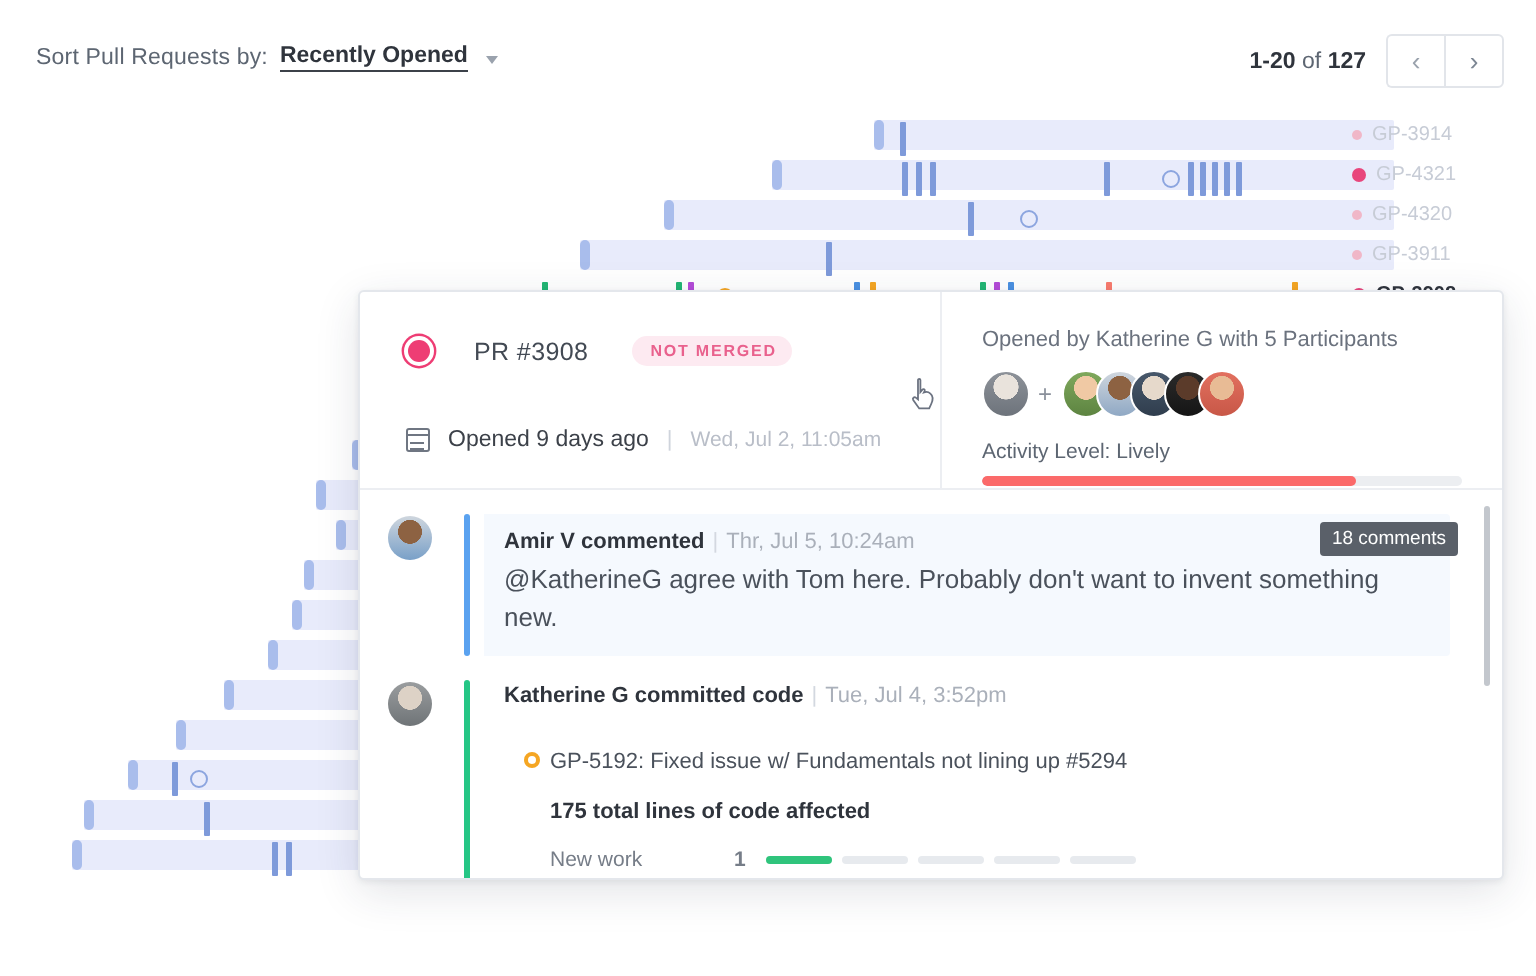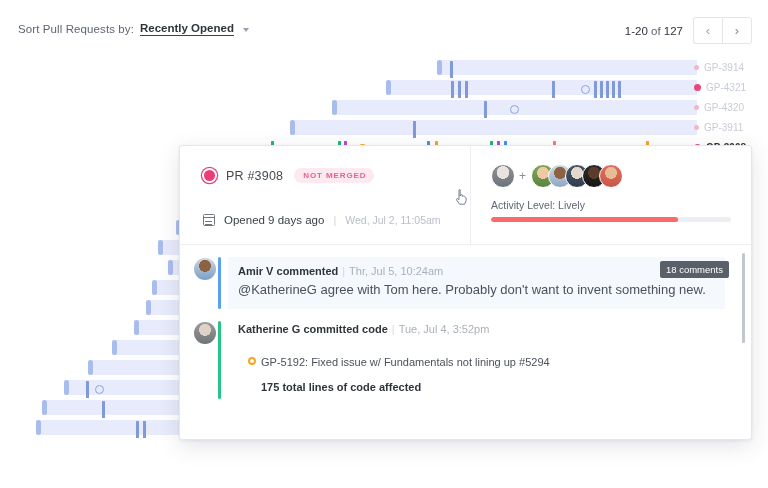--- a/index.html
+++ b/index.html
@@ -30,21 +30,21 @@
   .caret{
     width:0;height:0;border-left:3.6px solid transparent;border-right:3.6px solid transparent;
     border-top:4.4px solid #9aa2ad;margin-left:3px;margin-top:2px;
   }
 
   .pager{
     position:absolute;right:16px;top:17px;
     display:flex;align-items:center;gap:10px;
   }
   .pager-text{font-size:11.5px;color:#5d6672;white-space:nowrap;}
-  .pager-text b{color:#2f343c;font-weight:normal;text-align:center;}
+  .pager-text b{color:#2f343c;font-weight:bold;text-align:center;}
   .pager-btns{display:flex;}
   .pg-btn{
     width:28px;height:25px;border:1px solid #e2e5ea;background:#fff;
     display:flex;align-items:center;justify-content:center;
     color:#9aa2ad;font-size:13px;
   }
   .pg-btn:first-child{border-radius:3px 0 0 3px;border-right:none;}
   .pg-btn:last-child{border-radius:0 3px 3px 0;color:#7d8794;}
 
   
@@ -60,21 +60,21 @@
     background:#a9bdec;border-radius:2.5px;
   }
   .gtick{position:absolute;top:1px;width:2.6px;height:17px;background:#7e9ada;border-radius:.5px;}
   .gring{
     position:absolute;top:5px;width:7px;height:7px;border-radius:50%;
     border:1.3px solid #8ca5df;background:transparent;
   }
   .gdot{position:absolute;top:4px;width:9px;height:9px;border-radius:50%;}
 
   .glabel{
-    position:absolute;right:8px;top:0;height:18px;
+    position:absolute;right:26px;top:0;height:18px;
     display:flex;align-items:center;gap:5px;
     font-size:10px;color:#c7ccd6;white-space:nowrap;
   }
   .glabel.active{color:#2f343c;font-weight:bold;}
   .gl-dot{width:5px;height:5px;border-radius:50%;background:#f0b7c8;}
   .glabel.active .gl-dot{width:7px;height:7px;background:#e8467c;}
   .glabel.big .gl-dot{width:7px;height:7px;background:#e8467c;}
 
   .cursor-ico{position:absolute;left:455px;top:135px;width:14px;height:16px;z-index:6;}
 
@@ -83,21 +83,21 @@
     position:absolute;left:179px;top:145px;width:571px;height:293px;
     background:#fff;border:1px solid #e4e7ec;border-radius:3px;
     box-shadow:0 6px 22px rgba(40,50,70,.13), 0 1px 3px rgba(40,50,70,.08);
     overflow:hidden;z-index:5;
   }
   .card-head{position:relative;height:98px;border-bottom:1px solid #eceef2;}
   .card-head-left{position:absolute;left:0;top:0;width:290px;height:98px;padding:22px 0 0 22px;box-sizing:border-box;}
   .card-head-div{position:absolute;left:290px;top:0;width:1px;height:98px;background:#eceef2;}
   .card-head-right{position:absolute;left:291px;top:0;right:0;height:98px;padding:18px 20px 0 20px;box-sizing:border-box;}
 
-  .pr-line{display:flex;align-items:center;gap:11px;margin-bottom:11px;}
+  .pr-line{display:flex;align-items:center;gap:22px;margin-bottom:11px;}
   .pr-ico{
     width:11px;height:11px;border-radius:50%;
     background:#ee3d74;box-shadow:0 0 0 2px #fff, 0 0 0 3.2px #ee3d74;
     margin-left:2px;
   }
   .pr-title{font-size:12.5px;color:#434a54;letter-spacing:.2px;}
   .badge-nm{
     font-size:8px;letter-spacing:.9px;color:#e9618d;background:#fdeaf1;
     border-radius:9px;padding:3px 8px 3px 9px;font-weight:bold;
   }
@@ -119,21 +119,21 @@
     background:#c9cdd4;position:relative;overflow:hidden;flex:0 0 auto;
   }
   .av.stack{margin-left:-7px;}
   .plus{font-size:12px;color:#8a909b;margin:0 5px 0 4px;}
   .act-label{font-size:10.5px;color:#5d6672;margin-bottom:6px;}
   .act-track{height:5px;background:#eceef1;border-radius:3px;position:relative;overflow:hidden;}
   .act-fill{position:absolute;left:0;top:0;height:5px;background:#fb6a6a;border-radius:3px;}
 
   
   .feed{position:relative;height:194px;overflow:hidden;padding:12px 0 0 0;}
-  .fitem{position:relative;padding:0 26px 0 14px;margin-bottom:12px;display:flex;gap:2px;}
+  .fitem{position:relative;padding:0 26px 0 14px;margin-bottom:12px;display:flex;gap:16px;}
   .fav{
     width:22px;height:22px;border-radius:50%;background:#b9bec7;flex:0 0 auto;margin-top:1px;overflow:hidden;position:relative;
   }
   .fbody{flex:1 1 auto;position:relative;padding-left:10px;}
   .frail{position:absolute;left:0;top:0;bottom:0;width:3px;border-radius:2px;}
   .frail.blue{background:#5aa2f0;}
   .frail.green{background:#25c685;}
   .fbox{background:#f5f9fe;padding:8px 10px 9px 10px;border-radius:0 2px 2px 0;}
   .fbox.plain{background:transparent;padding:2px 0 0 10px;}
   .fhead{font-size:11px;margin-bottom:4px;}
@@ -354,20 +354,21 @@
           <span class="cal-ico"></span>
           <span class="open-strong">Opened 9 days ago</span>
           <span class="open-sep">|</span>
           <span class="open-date">Wed, Jul 2, 11:05am</span>
         </div>
       </div>
 
       <div class="card-head-div"></div>
 
       <div class="card-head-right">
+        <div class="opened-by">Opened by Katherine G with 5 Participants</div>
         <div class="avatars">
           <span class="av" style="background:radial-gradient(circle at 50% 34%, #e9e3dc 0 34%, transparent 35%), linear-gradient(#8d9299,#6d737b);"></span>
           <span class="plus">+</span>
           <span class="av" style="background:radial-gradient(circle at 50% 36%, #f0c9a4 0 33%, transparent 34%), linear-gradient(#7fa85c,#5d8441);"></span>
           <span class="av stack" style="background:radial-gradient(circle at 50% 36%, #8d6242 0 33%, transparent 34%), linear-gradient(#cfd6de,#8fa8c4);"></span>
           <span class="av stack" style="background:radial-gradient(circle at 50% 36%, #e6d9cb 0 33%, transparent 34%), linear-gradient(#48586b,#2f3d4d);"></span>
           <span class="av stack" style="background:radial-gradient(circle at 50% 36%, #5b3b2a 0 33%, transparent 34%), linear-gradient(#2b2b2b,#151515);"></span>
           <span class="av stack" style="background:radial-gradient(circle at 50% 36%, #e8bb95 0 33%, transparent 34%), linear-gradient(#e2705f,#c85747);"></span>
         </div>
         <div class="act-label">Activity Level: Lively</div>
@@ -399,20 +400,37 @@
           <span class="frail green"></span>
           <div class="fbox plain">
             <div class="fhead">
               <b>Katherine G committed code</b><span class="sep">|</span><span class="tm">Tue, Jul 4, 3:52pm</span>
             </div>
             <div style="position:relative;margin-top:19px;">
               <span class="commit-bullet"></span>
               <div class="commit-body">
                 <div class="commit-t1">GP-5192: Fixed issue w/ Fundamentals not lining up #5294</div>
                 <div class="loc-title">175 total lines of code affected</div>
+                <table class="loc-table">
+                  <tbody>
+                      <tr>
+                    <td>New work</td>
+                    <td class="loc-val">1</td>
+                    <td>
+                      <span class="segs">
+                        <span class="seg on"></span>
+                        <span class="seg"></span>
+                        <span class="seg"></span>
+                        <span class="seg"></span>
+                        <span class="seg"></span>
+                      </span>
+                    </td>
+                  </tr>
+                </tbody>
+                  </table>
               </div>
             </div>
           </div>
         </div>
       </div>
 
       <div class="sbar"></div>
     </div>
 
   </div>

